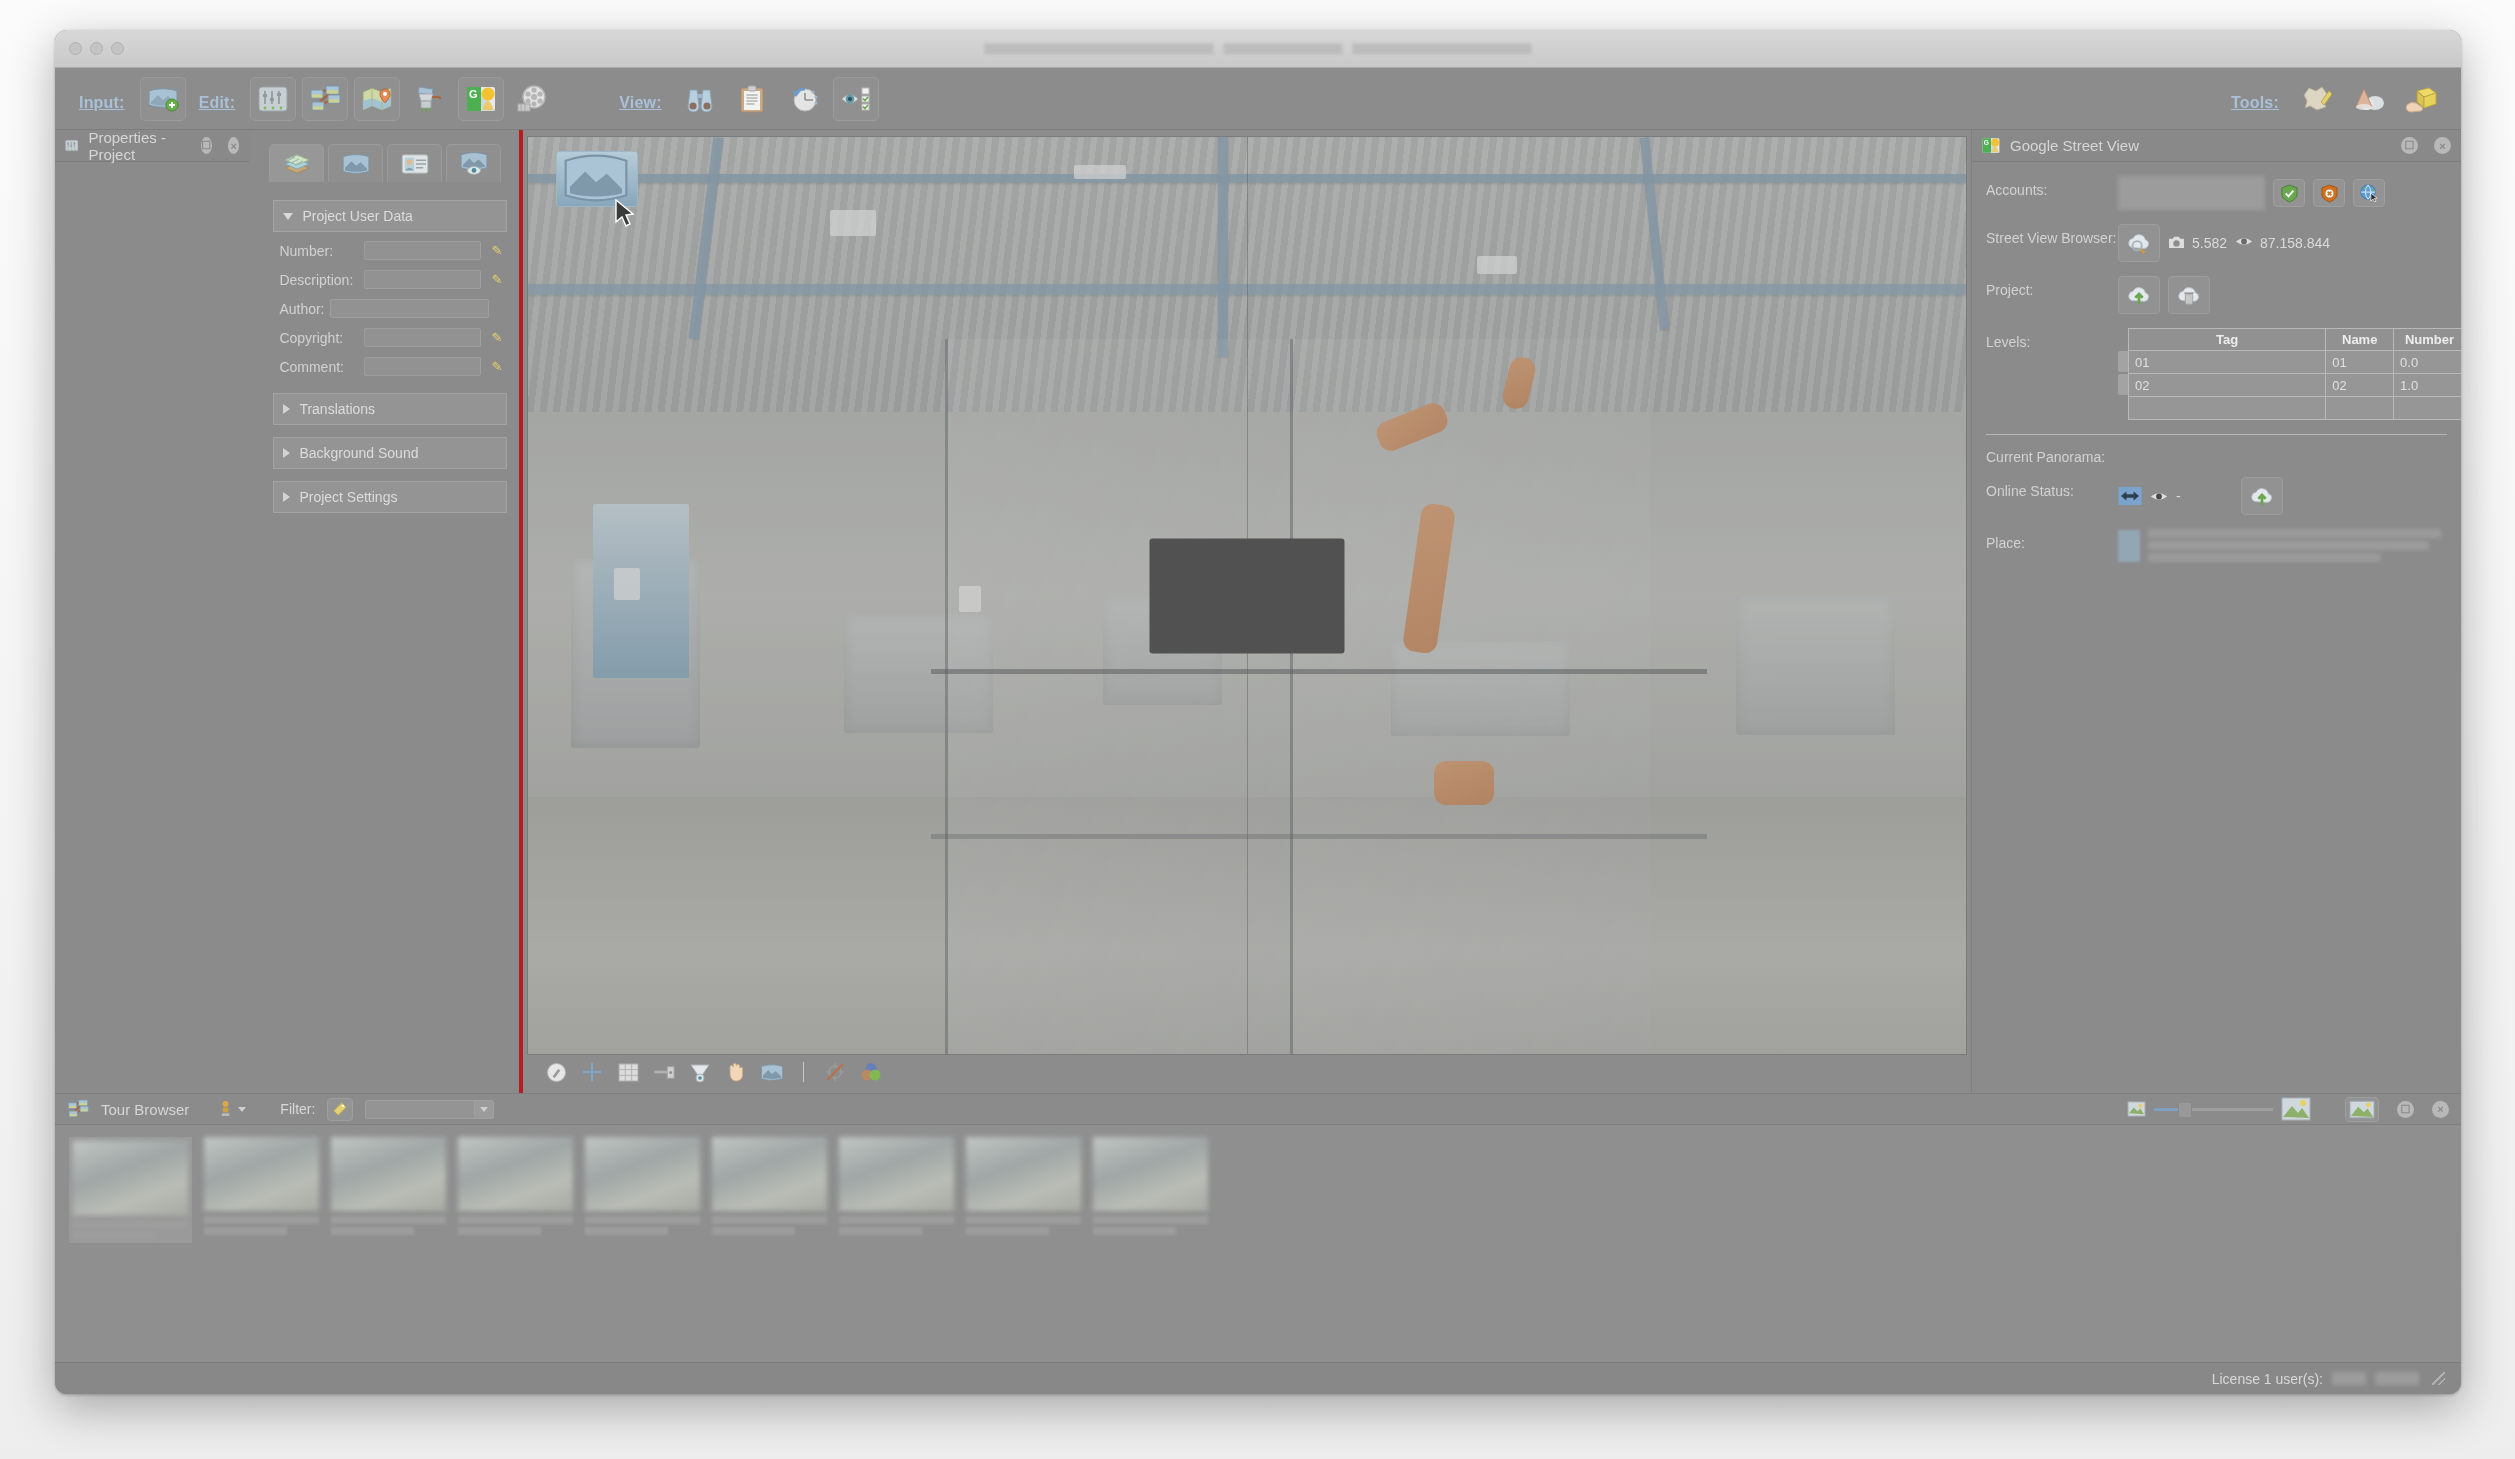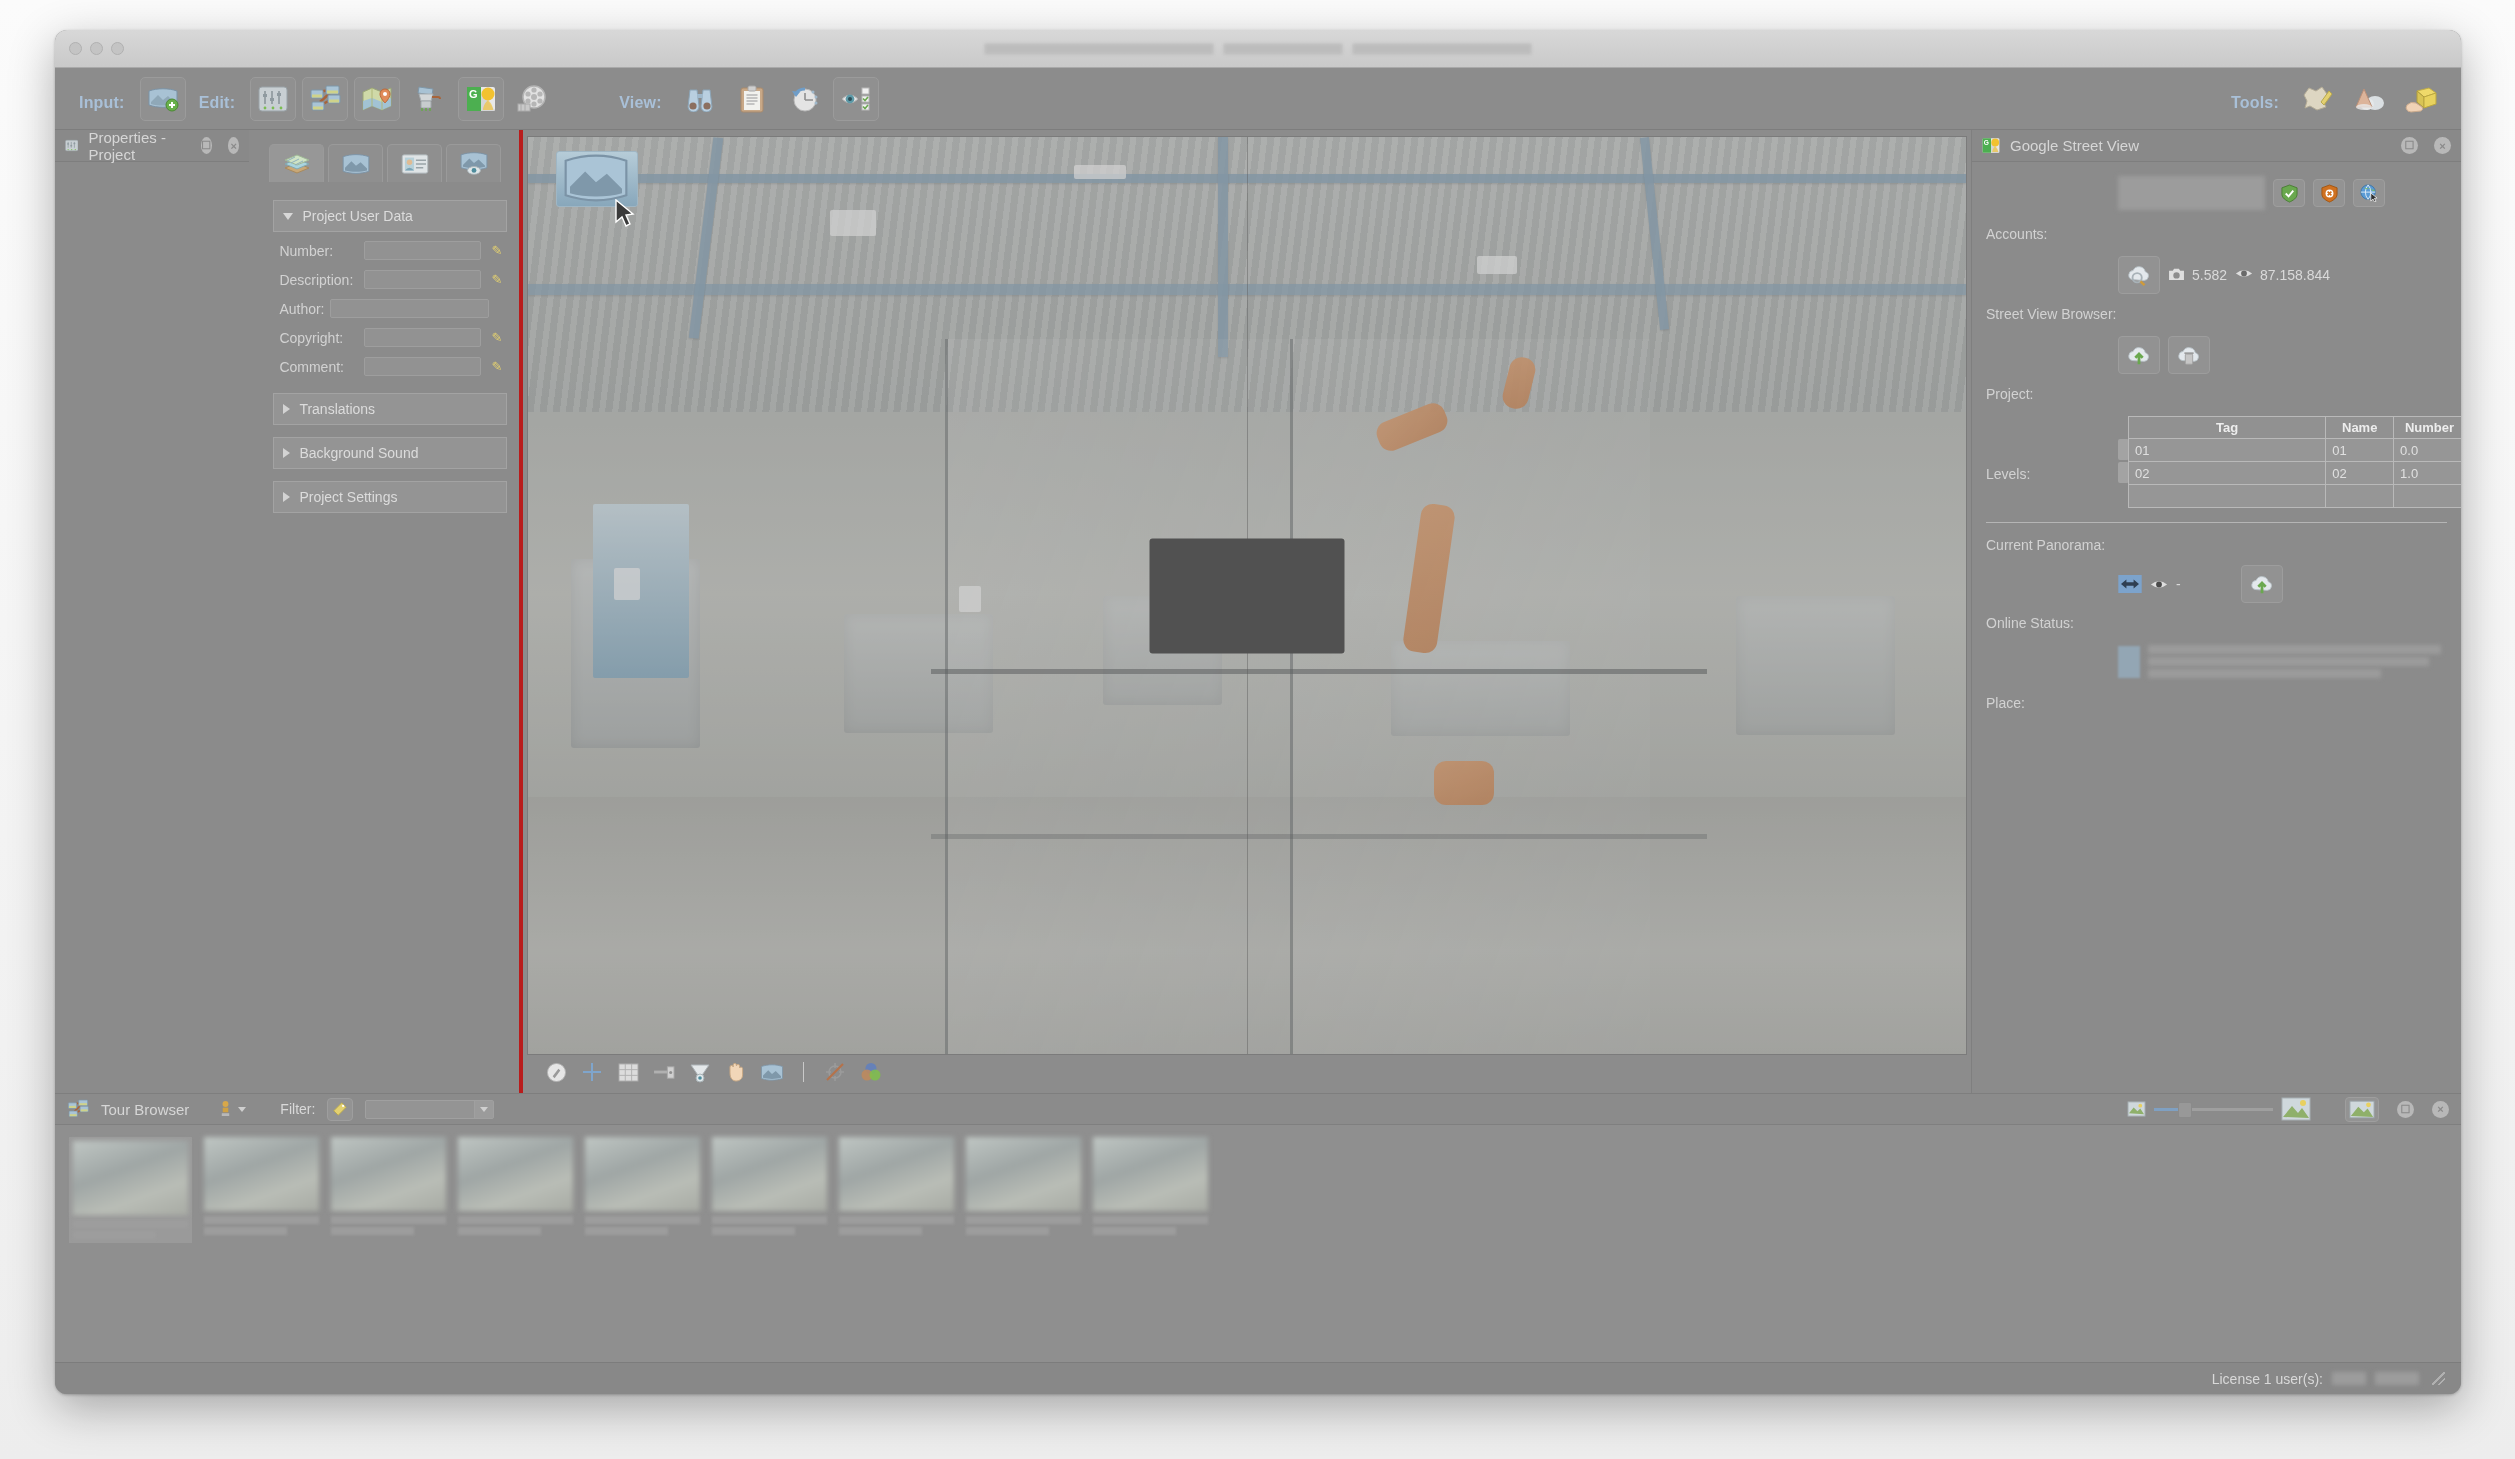--- a/index.html
+++ b/index.html
@@ -48,21 +48,21 @@
   #toolbar {
     height: 62px; flex: 0 0 62px;
     background: #8c8c8c;
     display: flex; align-items: center;
     padding: 0 14px;
     position: relative;
     border-bottom: 1px solid #7d7d7d;
   }
   .tb-label {
     color: #a9c0d8; font-size: 16px; font-weight: bold;
-    margin: 8px 12px 0 10px; letter-spacing: 0.2px;
+    margin: 8px 12px 0 10px; letter-spacing: 0.2px; text-decoration: underline;
   }
   .tb-group { display: flex; align-items: center; }
   .tb-btn {
     width: 46px; height: 44px; margin: 0 3px;
     display: flex; align-items: center; justify-content: center;
     border-radius: 5px;
   }
   .tb-btn.framed { background: #909090; border: 1px solid #9b9b9b; }
   .tb-spacer { flex: 1 1 auto; }
 
@@ -219,21 +219,21 @@
 
   
   #right-panel {
     width: 490px; flex: 0 0 490px;
     background: #8b8b8b;
     border-left: 1px solid #7f7f7f;
     display: flex; flex-direction: column;
   }
   .gsv-body { padding: 14px 14px 0 14px; }
   .gsv-row { display: flex; align-items: flex-start; min-height: 30px; margin-bottom: 14px; }
-  .gsv-label { width: 132px; flex: 0 0 132px; color: #d2d2d2; font-size: 14px; padding-top: 6px; margin-top: 44px; }
+  .gsv-label { width: 132px; flex: 0 0 132px; color: #d2d2d2; font-size: 14px; padding-top: 6px; }
   .gsv-field { flex: 1 1 auto; display: flex; align-items: center; gap: 8px; flex-wrap: wrap; }
   .redact-block { background: #9c9c9c; filter: blur(2.2px); border-radius: 1px; }
   .sq-btn {
     width: 32px; height: 28px; border-radius: 4px;
     background: #939393; border: 1px solid #9e9e9e;
     display: flex; align-items: center; justify-content: center;
   }
   .icon-btn-lg {
     width: 42px; height: 38px; border-radius: 4px;
     background: #929292; border: 1px solid #9d9d9d;

